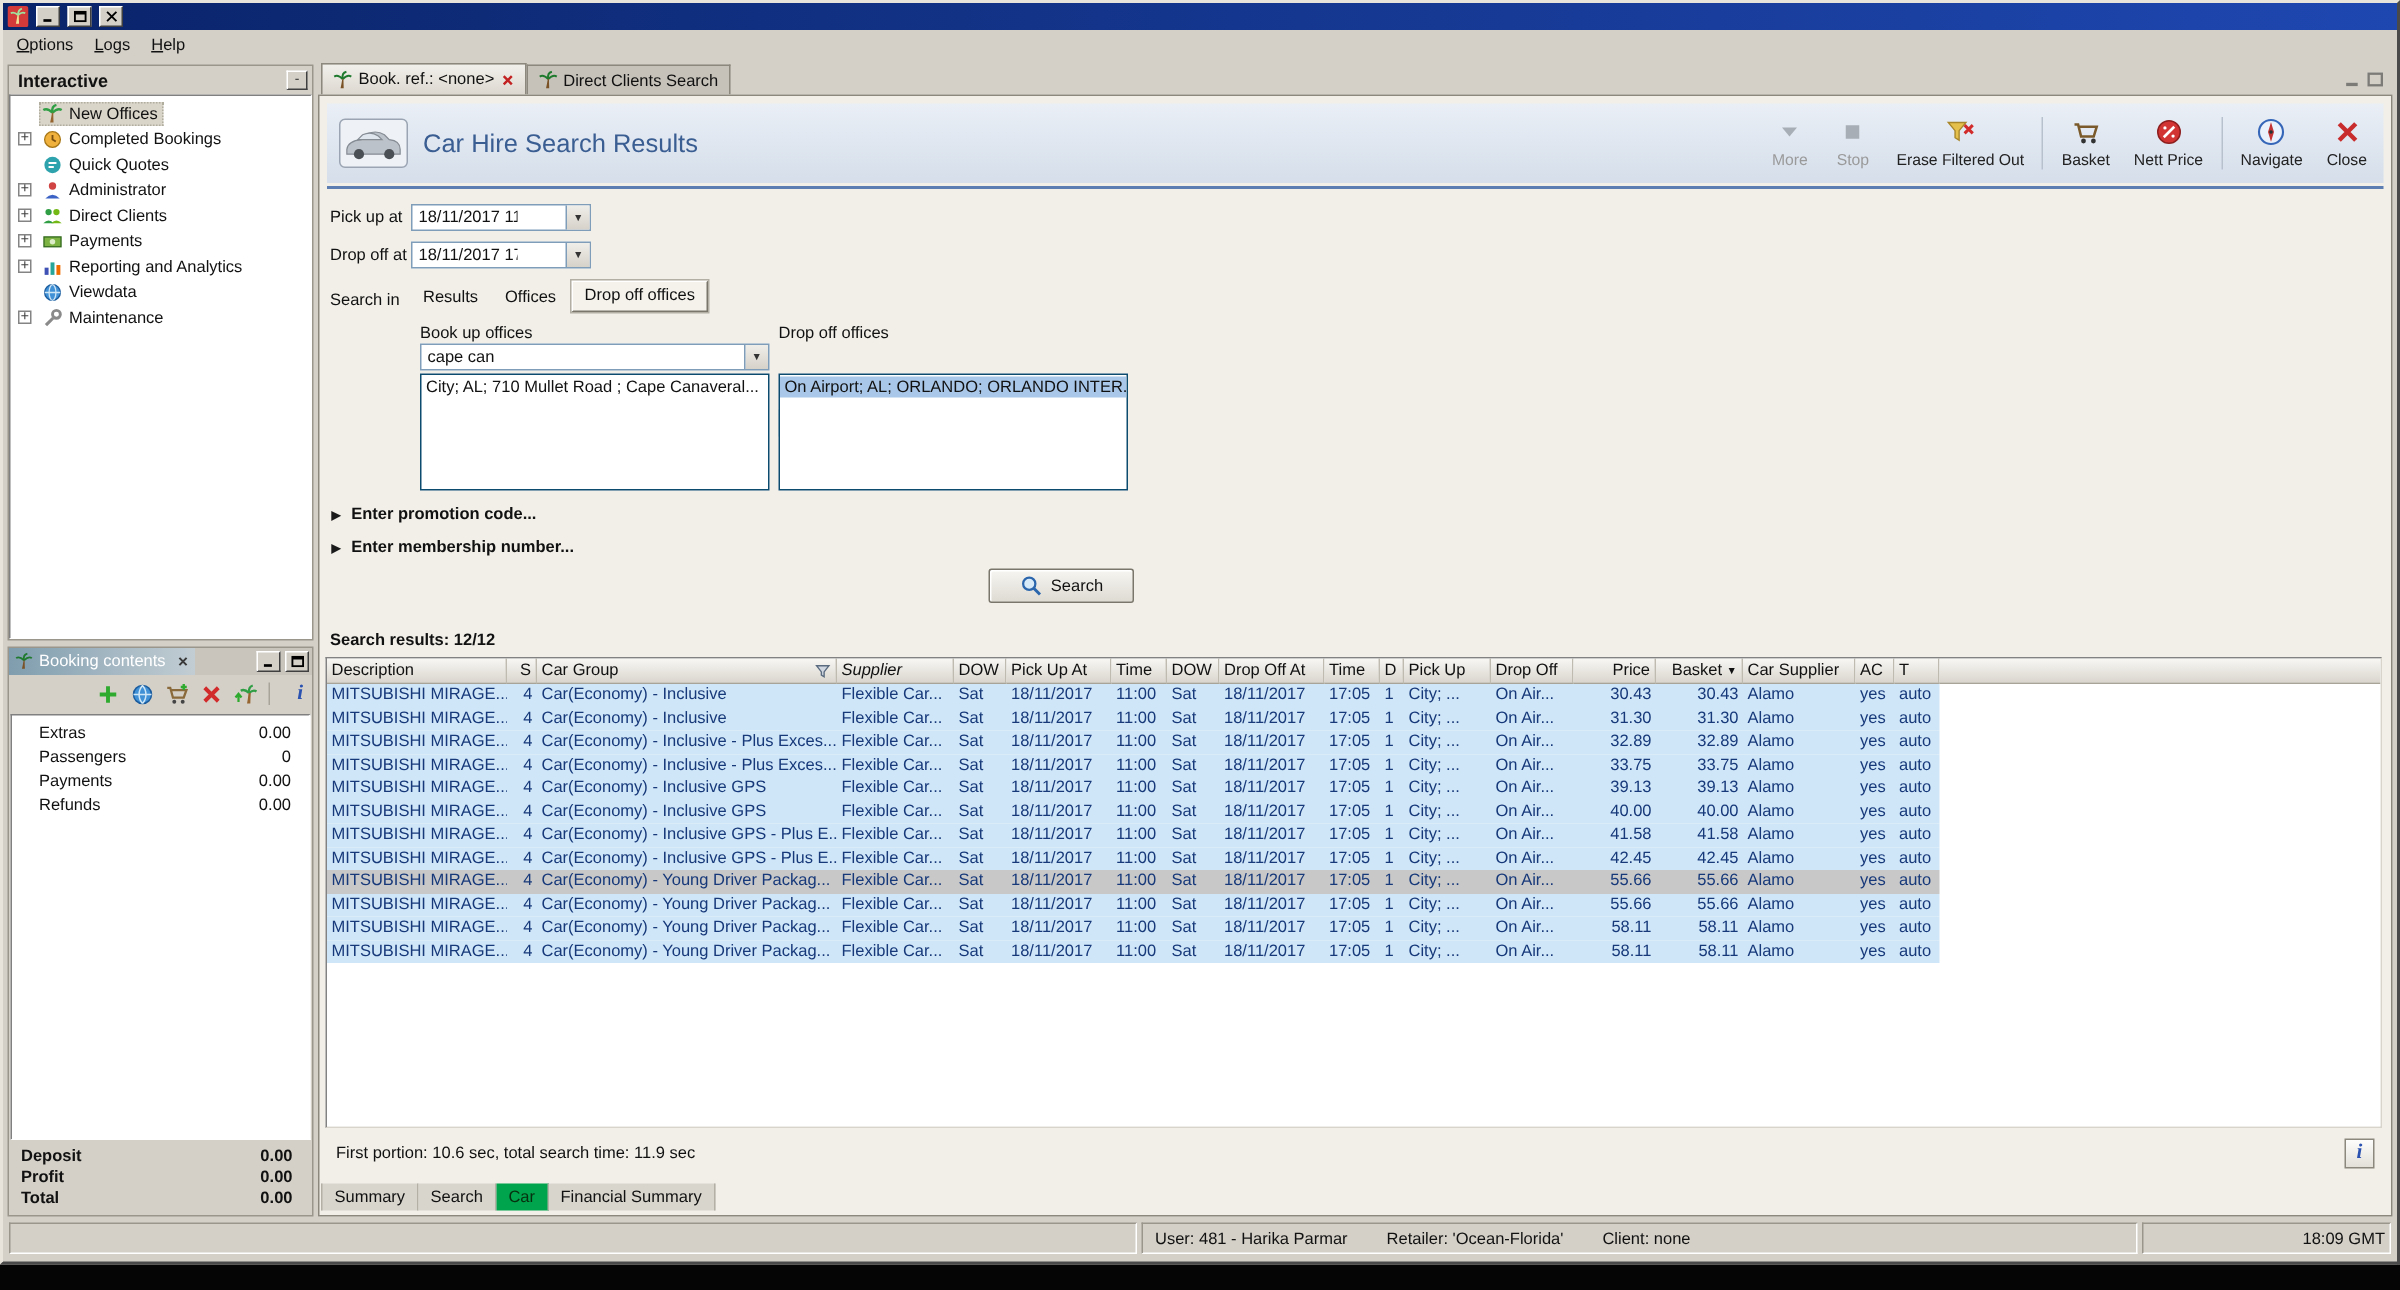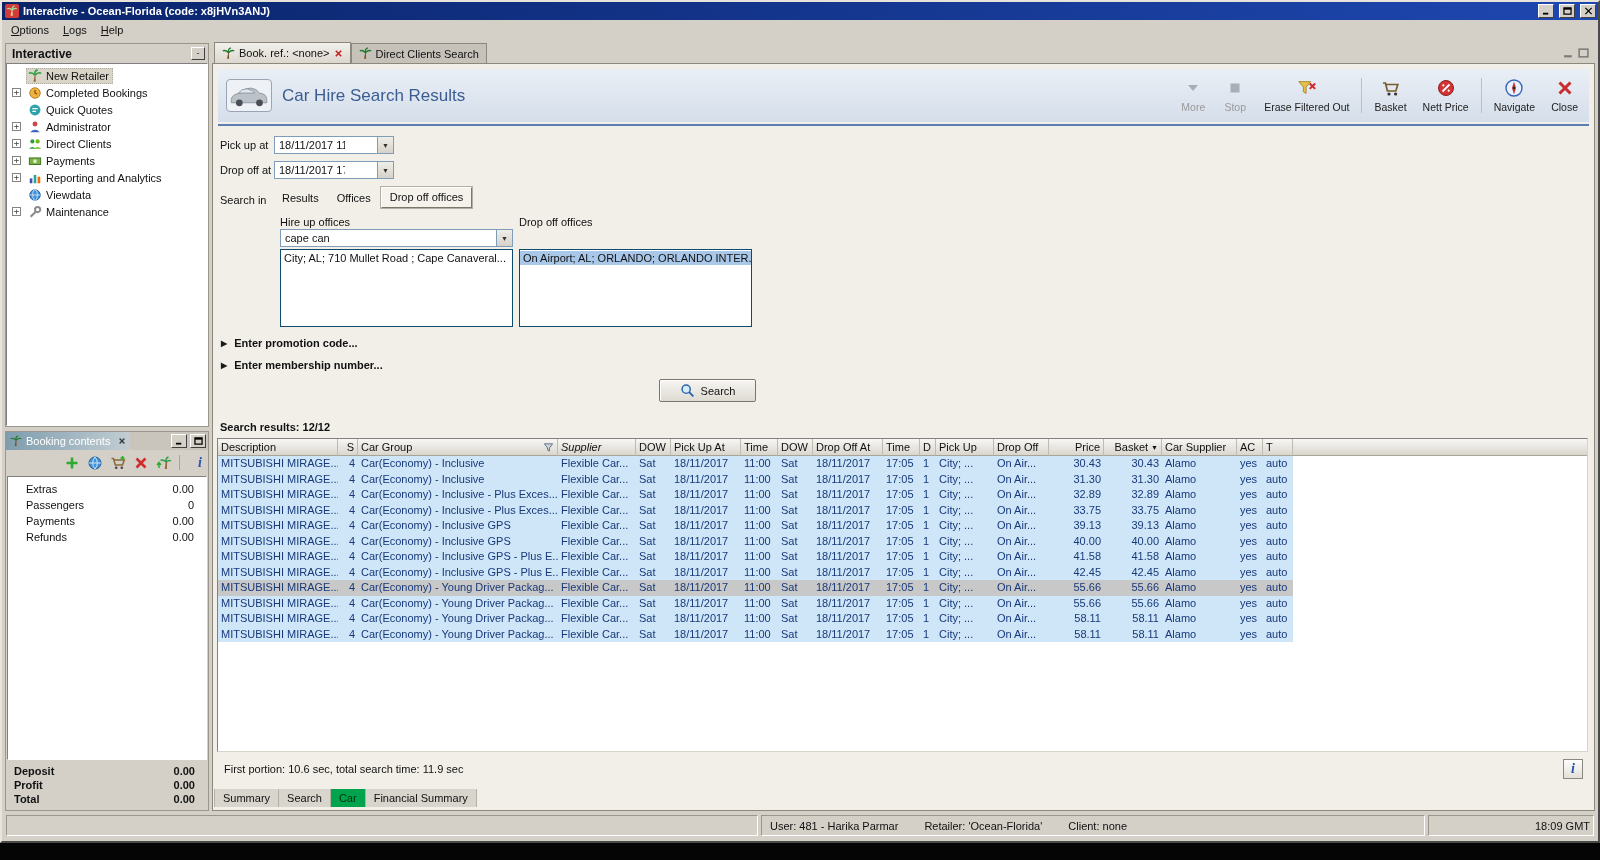--- a/index.html
+++ b/index.html
@@ -133,21 +133,20 @@
           <svg viewBox="0 0 16 16">
             <rect width="16" height="16" rx="2" fill="#d43a3a"></rect>
             <g fill="none" stroke="#9fe29f" stroke-width="1.4">
               <path d="M8 7Q5 4 2.5 5.5"></path>
               <path d="M8 7Q8 3 11 2"></path>
               <path d="M8 7Q11 4 13.5 5.5"></path>
             </g>
             <path d="M7.6 7Q7 10.5 6.4 13.5h2.4Q8.6 10 8.6 7z" fill="#f2e394"></path>
           </svg>
         </span>
-    <span class="title">Interactive - Ocean-Florida (code: x8jHVn3ANJ)</span>
     <span class="winbtn">
           <svg viewBox="0 0 10 9">
             <rect x="1" y="6.5" width="6" height="2" fill="#000"></rect>
           </svg>
         </span>
     <span class="winbtn">
           <svg viewBox="0 0 10 9">
             <rect x="1" y="1" width="8" height="7" fill="none" stroke="#000" stroke-width="1.4"></rect>
             <rect x="1" y="1" width="8" height="2" fill="#000"></rect>
           </svg>
@@ -180,21 +179,21 @@
                   <span class="tree-icon">
                     <svg viewBox="0 0 16 16">
                       <g fill="none" stroke="#2f9e44" stroke-width="1.8">
                         <path d="M8 7Q4 3 1 5"></path>
                         <path d="M8 7Q7 2 11 1"></path>
                         <path d="M8 7Q12 3 15 5"></path>
                       </g>
                       <path d="M7.6 7Q7 11 6.2 14.5L8.8 14.5Q8.6 10.5 8.6 7Z" fill="#96642f"></path>
                     </svg>
                   </span>
-                  <span class="tree-label">New Retailer</span>
+                  <span class="tree-label">New Offices</span>
                 </span>
               </div>
               <div class="tree-row">
                 <span class="plusbox">+</span>
                 <span class="tree-inner">
                   <span class="tree-icon">
                     <svg viewBox="0 0 16 16">
                       <circle cx="8" cy="8" r="6" fill="#f0b23c" stroke="#a87818"></circle>
                       <path d="M8 4.5V8l2.5 1.5" stroke="#7a4f10" stroke-width="1.4" fill="none"></path>
                     </svg>
@@ -552,21 +551,21 @@
           <span class="drop">▼</span>
         </div>
 
         <span class="f-label" style="top:130px;left:7px;">Search in</span>
         <div class="search-tabs" id="search-tabs">
               <div class="search-tab">Results</div>
               <div class="search-tab">Offices</div>
               <div class="search-tab active">Drop off offices</div>
             </div>
 
-        <span class="f-label" style="top:152px;left:67px;">Hire up offices</span>
+        <span class="f-label" style="top:152px;left:67px;">Book up offices</span>
         <div class="combo" style="top:165px;left:67px;width:233px;">
           <span class="val">cape can</span>
           <span class="drop">▼</span>
         </div>
         <div class="listbox" id="pickup-list" style="top:185px;left:67px;width:233px;height:78px;">
               <div class="list-item">City; AL; 710 Mullet Road  ; Cape  Canaveral...</div>
             </div>
 
         <span class="f-label" style="top:152px;left:306px;">Drop off offices</span>
         <div class="combo" style="top:165px;left:306px;width:233px;margin-top:44px;">

